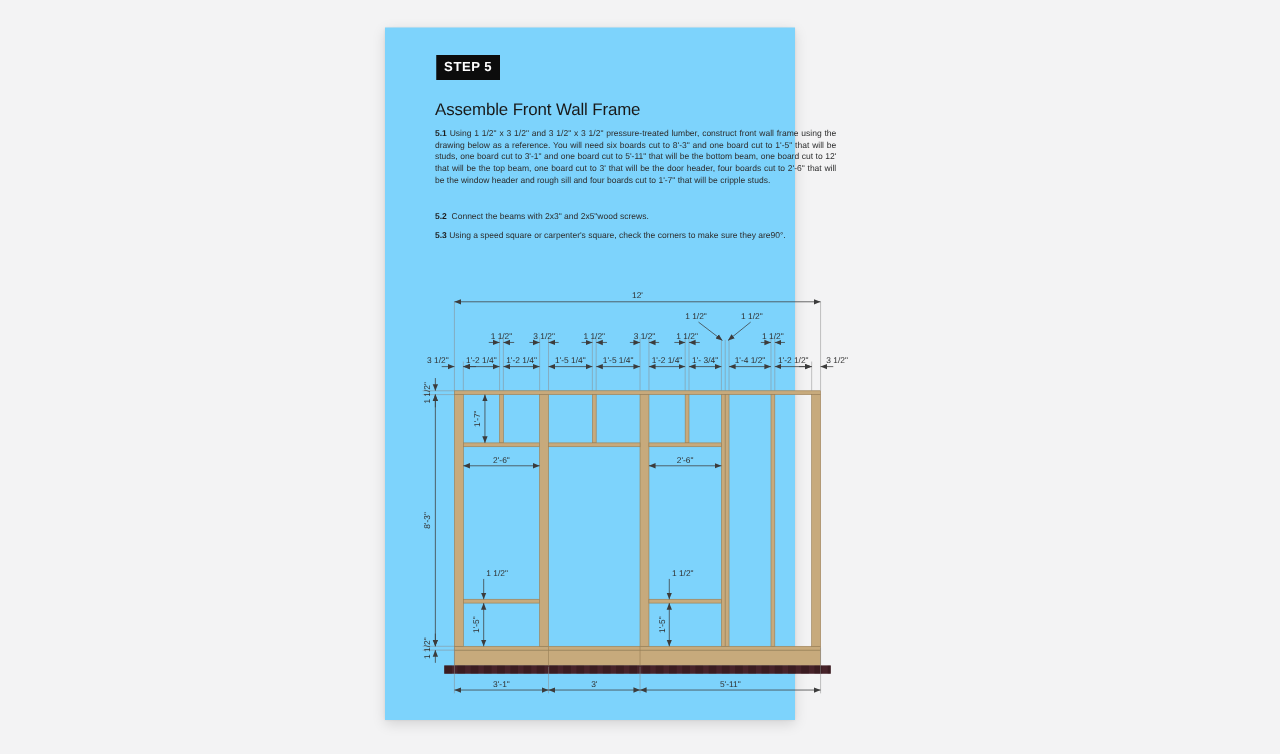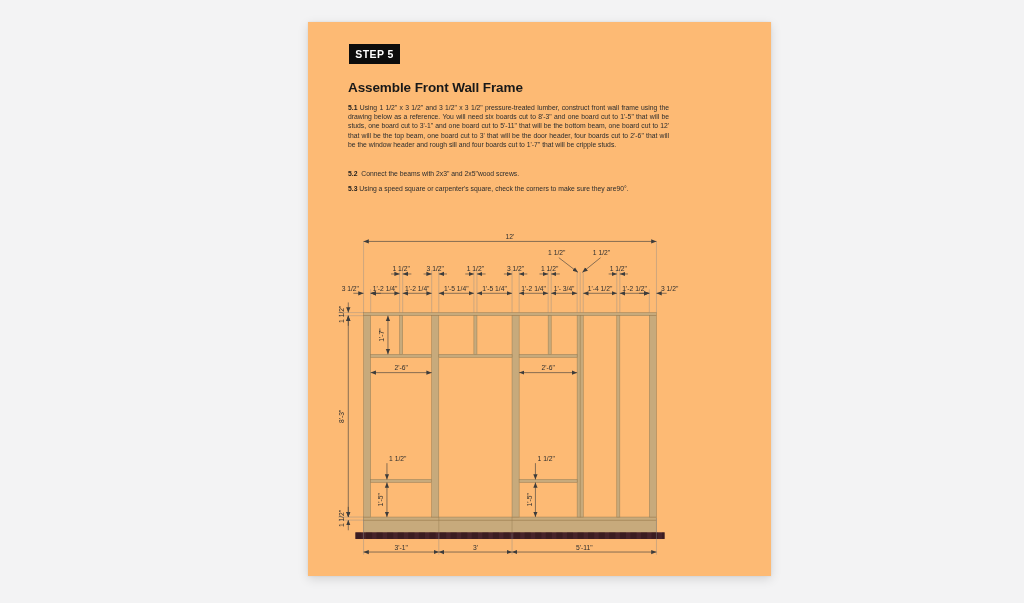--- a/index.html
+++ b/index.html
@@ -3,33 +3,33 @@
 <meta charset="utf-8">
 <style>
   html,body{margin:0;padding:0;}
   body{
     width:1024px;height:603px;
     background:#f3f3f4;
     font-family:"Liberation Sans", sans-serif;
     position:relative;overflow:hidden;
   }
   .page{
-    position:absolute;left:308px;top:22px;width:463px;height:554px;
-    background:#fdba74;
+    position:absolute;left:308px;top:22px;width:328px;height:554px;
+    background:#7dd3fc;
     box-shadow:0 3px 10px rgba(0,0,0,0.13), 0 0 2px rgba(0,0,0,0.08);
   }
   .badge{
     position:absolute;left:41px;top:22px;width:51px;height:20px;
     background:#0c0c0c;color:#ffffff;
     display:flex;align-items:center;justify-content:center;
     font-size:10.5px;font-weight:bold;letter-spacing:0.4px;
   }
   .title{
     position:absolute;left:40px;top:58px;margin:0;
-    font-size:13.5px;font-weight:bold;color:#191919;letter-spacing:-0.1px;
+    font-size:13.5px;font-weight:normal;color:#191919;letter-spacing:-0.1px;
   }
   .para{
     position:absolute;left:40px;width:321px;margin:0;
     font-size:6.8px;line-height:1.36;color:#2d2d2d;text-align:justify;
   }
   .para b{color:#1c1c1c;}
   #p1{top:81px;}
   #p2{top:147px;}
   #p3{top:162px;}
   .diagram{position:absolute;left:23px;top:206px;}

